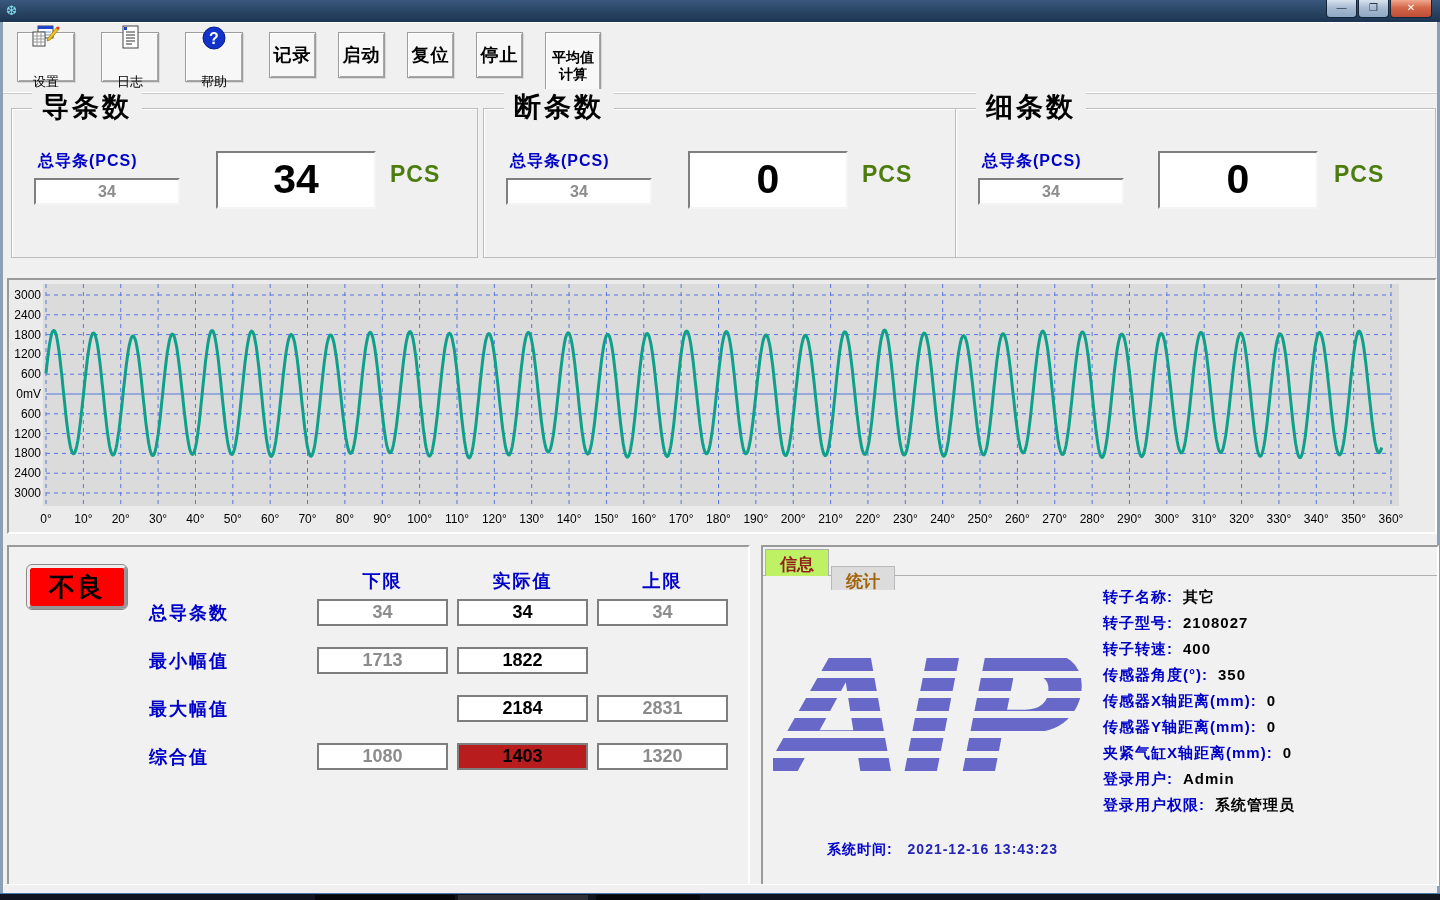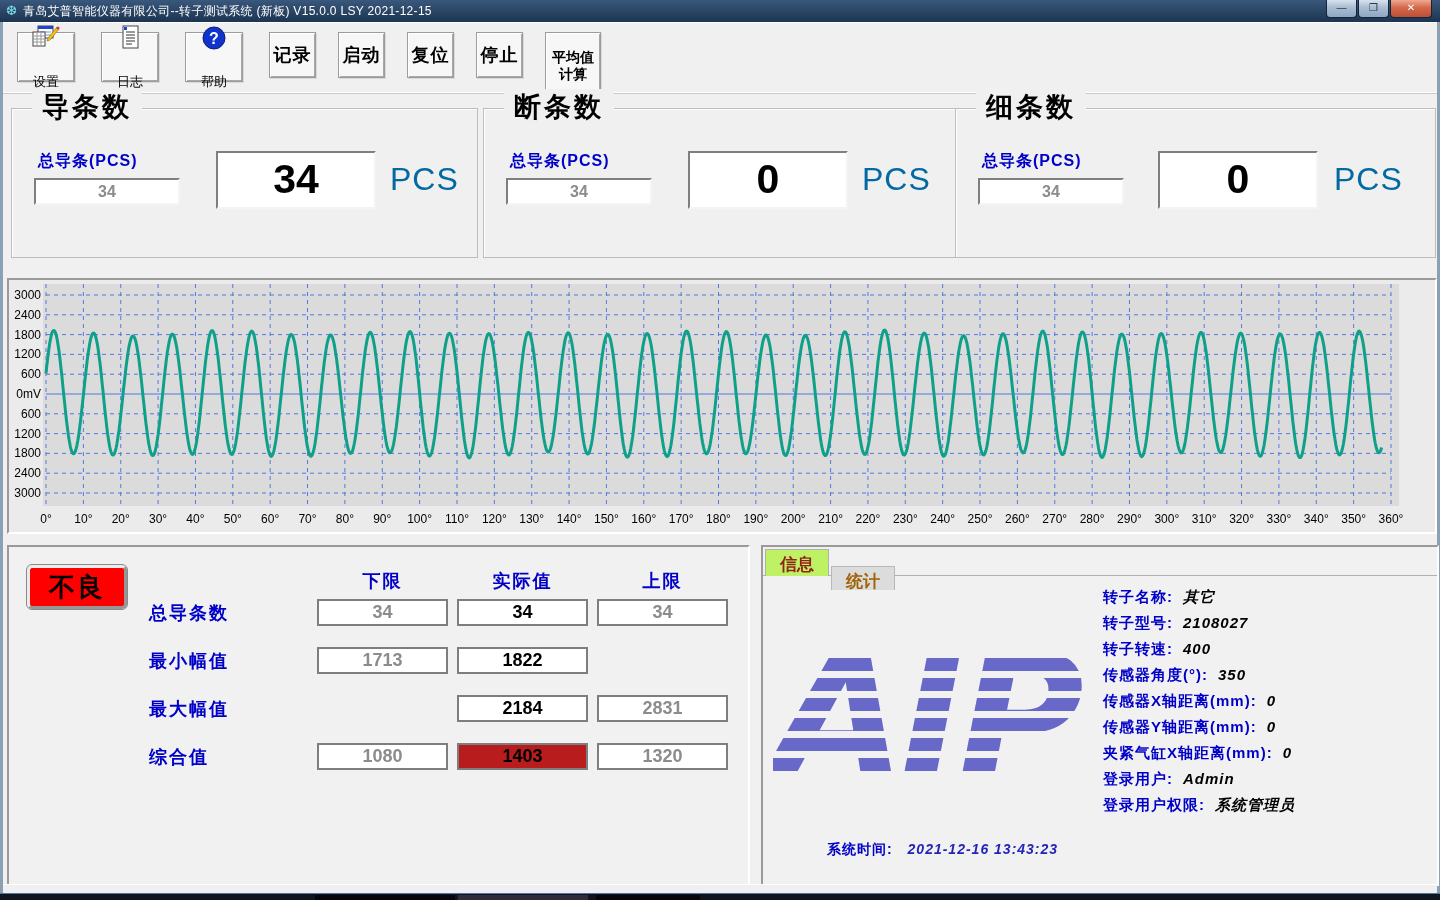--- a/index.html
+++ b/index.html
@@ -48,22 +48,22 @@
   .gb-field-label { position:absolute; left:26px; top:42px; font-size:16px;
     font-weight:700; color:#0000C8; letter-spacing:1px; }
   .gb-input { position:absolute; left:22px; top:69px; width:146px; height:27px;
     background:#FFFFFF; border-style:solid; border-width:2px;
     border-color:#7F7F7F #F4F4F4 #F4F4F4 #7F7F7F; text-align:center;
     font-size:16px; font-weight:700; color:#8C8C8C; line-height:23px; }
   .gb-display { position:absolute; left:204px; top:42px; width:160px; height:58px;
     background:#FFFFFF; border-style:solid; border-width:2px;
     border-color:#7F7F7F #F4F4F4 #F4F4F4 #7F7F7F; text-align:center;
     font-size:41px; font-weight:700; color:#000; line-height:52px; }
-  .gb-unit { position:absolute; left:378px; top:52px; font-size:32px;
-    font-weight:400; color:#0369a1; letter-spacing:1px; }
+  .gb-unit { position:absolute; left:378px; top:52px; font-size:23px;
+    font-weight:700; color:#4d7c0f; letter-spacing:1px; }
   #group-1 { left:8px;  width:467px; }
   #group-2 { left:480px; width:536px; }
   #group-3 { left:952px; width:481px; }
   #group-3 .gb-display { left:202px; }
 
   
   #chart-panel { position:absolute; left:4px; top:278px; width:1430px; height:256px;
     background:#EBEBEB; border-style:solid; border-width:2px;
     border-color:#9A9A9A #FFFFFF #FFFFFF #9A9A9A; }
   #wave-svg { position:absolute; left:0; top:0; }
@@ -93,40 +93,39 @@
   .tab.active { background:#bef264; border:1px solid #B0B0B0; border-bottom:none;
     color:#93201A; height:27px; }
   .tab.inactive { background:#DCDCDC; border:1px solid #B8B8B8; border-bottom:none;
     color:#a16207; height:24px; margin-top:17px; margin-left:2px; }
   .tab-content { position:absolute; left:0; top:28px; right:0; bottom:0;
     border-top:1px solid #B0B0B0; }
   #aip-logo { position:absolute; left:10px; top:42px; }
   #info-fields { position:absolute; left:340px; top:12px; }
   .info-line { height:26px; font-size:15px; font-weight:700; white-space:nowrap; }
   .info-label { color:#0000C8; letter-spacing:1px; }
-  .info-value { color:#000; margin-left:10px; letter-spacing:1px;font-style:italic; }
+  .info-value { color:#000; margin-left:10px; letter-spacing:1px; }
   #system-time { position:absolute; left:64px; top:265px; font-size:14px;
     font-weight:600; color:#2424B8; letter-spacing:1px; }
   #system-time .info-value { color:#2424B8; }
 
   
   #statusbar { position:absolute; left:0; bottom:7px; width:1434px; height:9px;
     background:#F0F0F0; border-top:1px solid #FFFFFF; }
   #taskbar { position:absolute; left:-3px; bottom:0; width:1440px; height:7px;
     background:#10141E; border-top:1px solid #4A78B0; }
   .task-block { position:absolute; top:1px; height:6px; background:#05060A; }
 </style>
 </head>
 <body>
 
 <div id="app">
 
   <div id="titlebar">
     <span class="win-icon">❆</span>
-    <span class="title-text">青岛艾普智能仪器有限公司--转子测试系统 (新板) V15.0.0 LSY 2021-12-15</span>
     <div id="win-controls">
       <div class="win-btn min">—</div>
       <div class="win-btn restore">❐</div>
       <div class="win-btn close">✕</div>
     </div>
   </div>
 
   <div id="toolbar">
     <div class="tb-btn iconbtn">
       <span>

